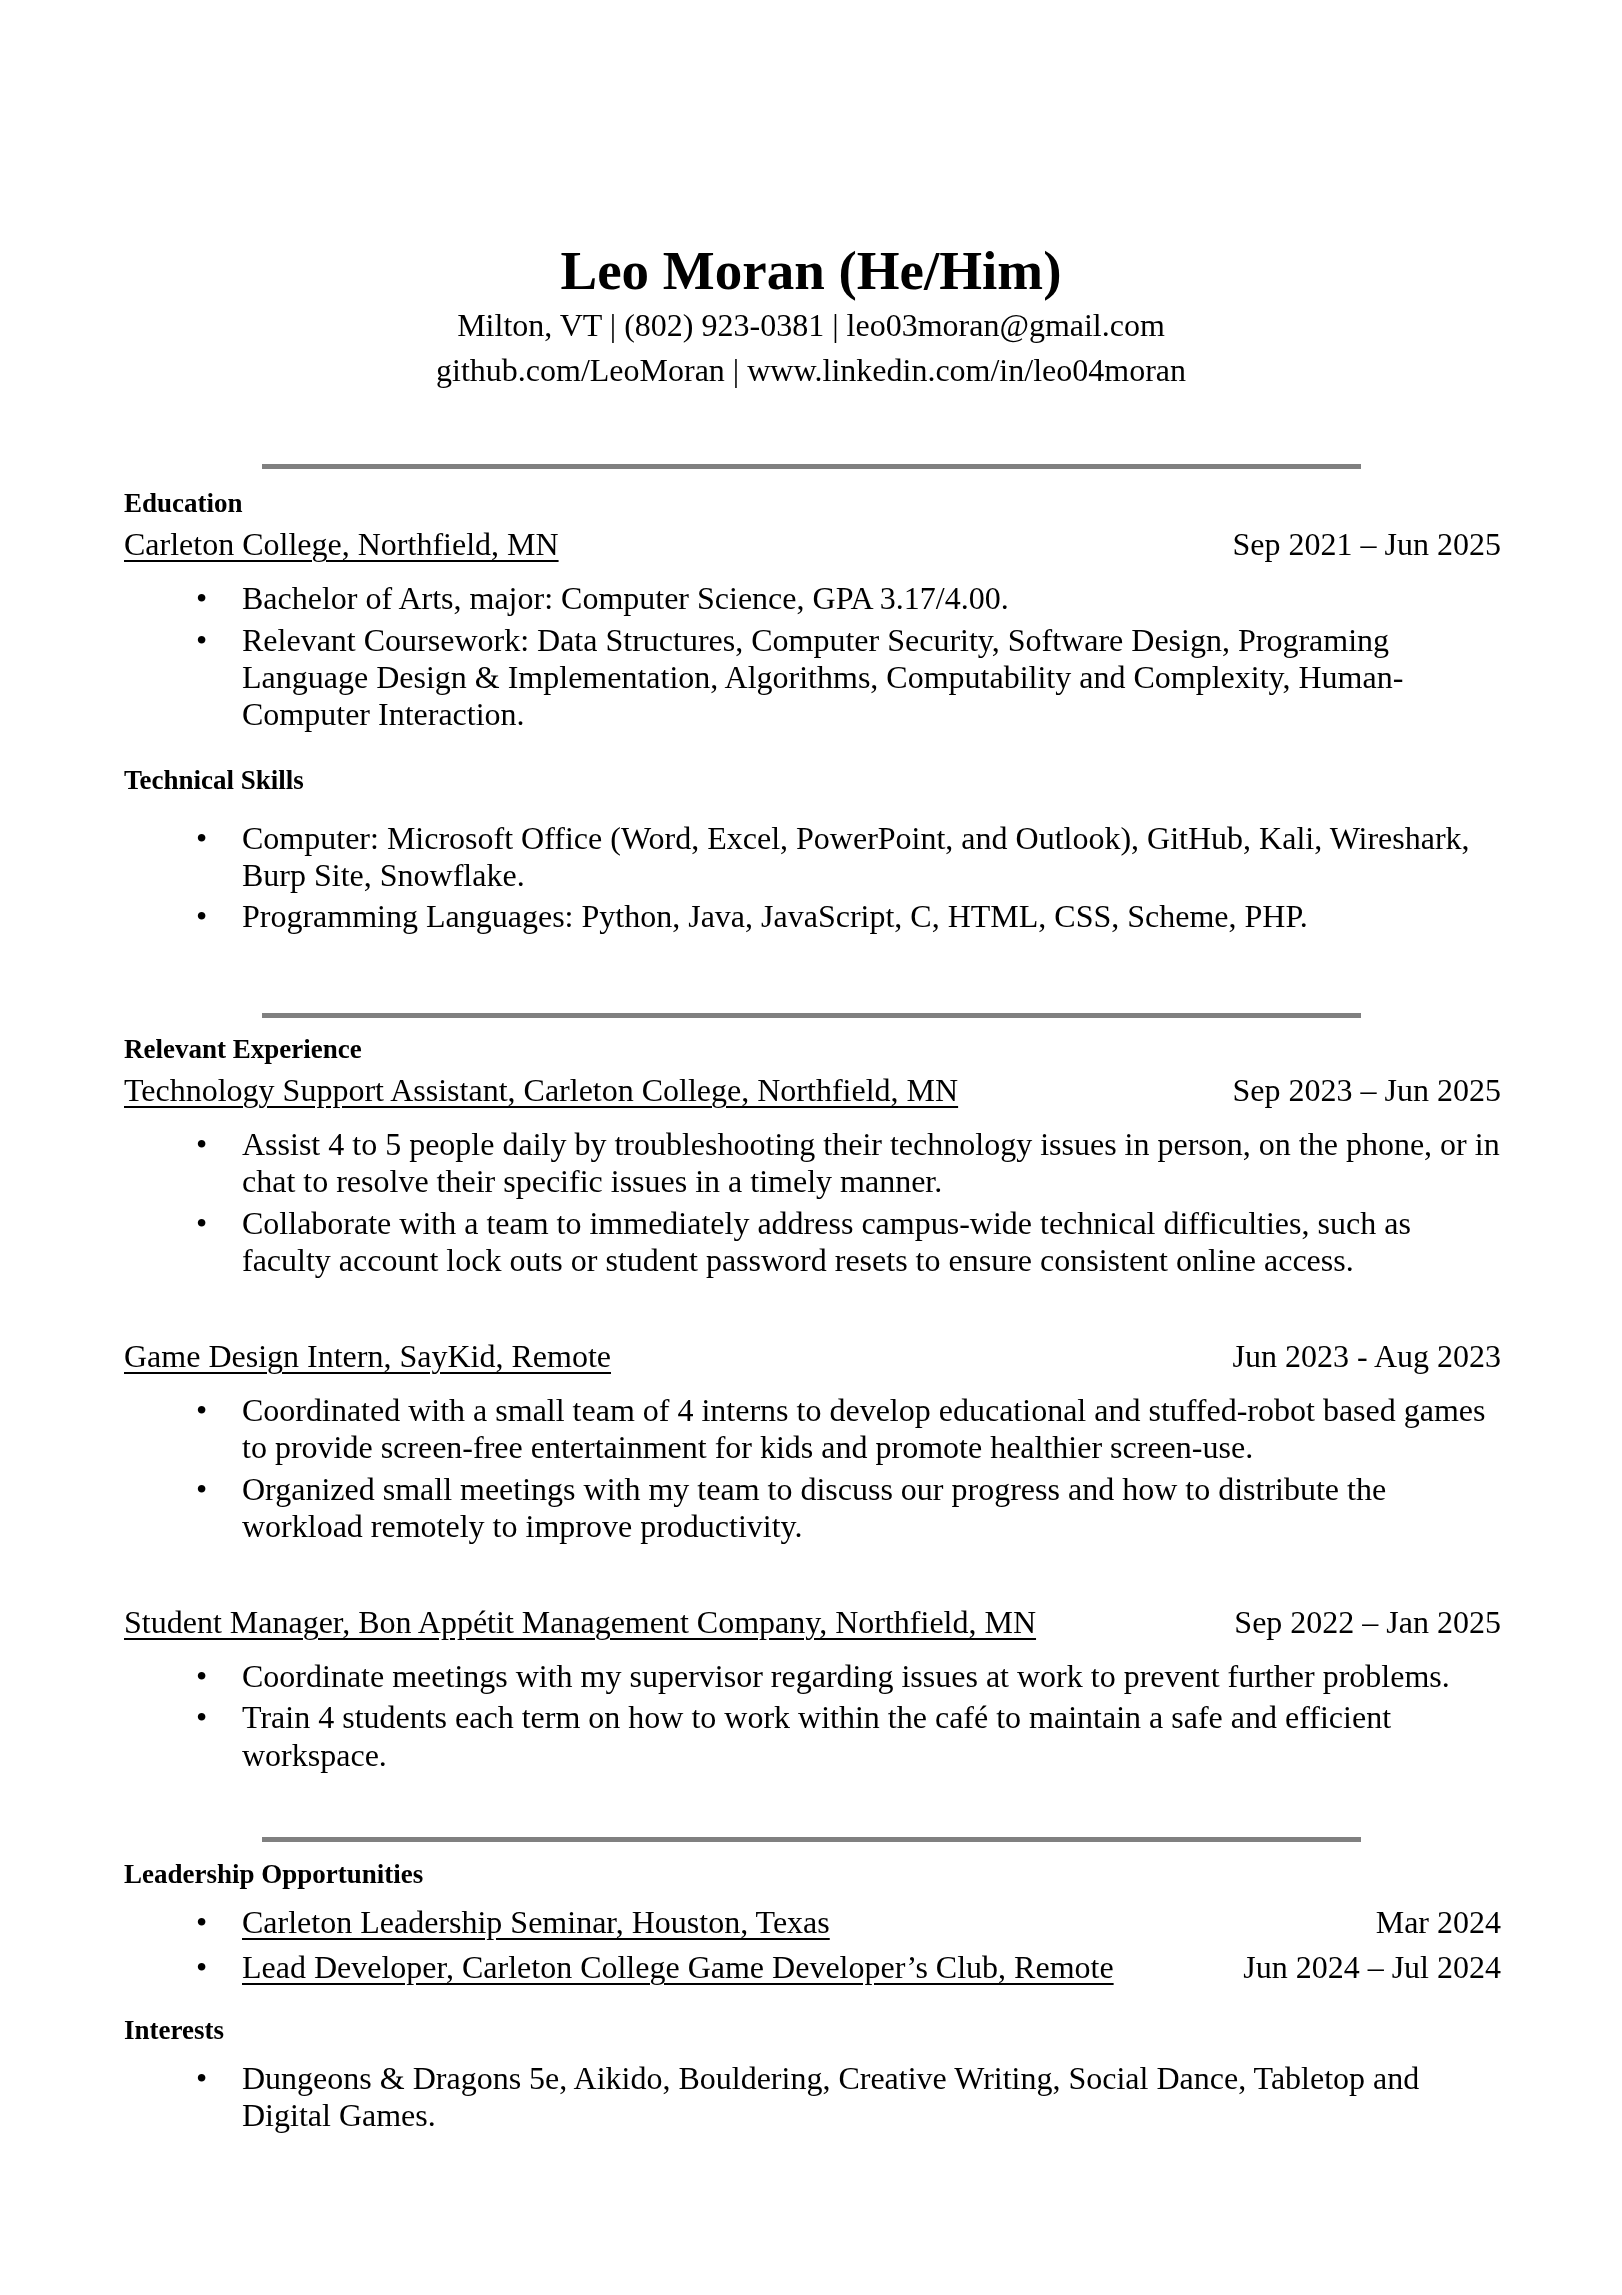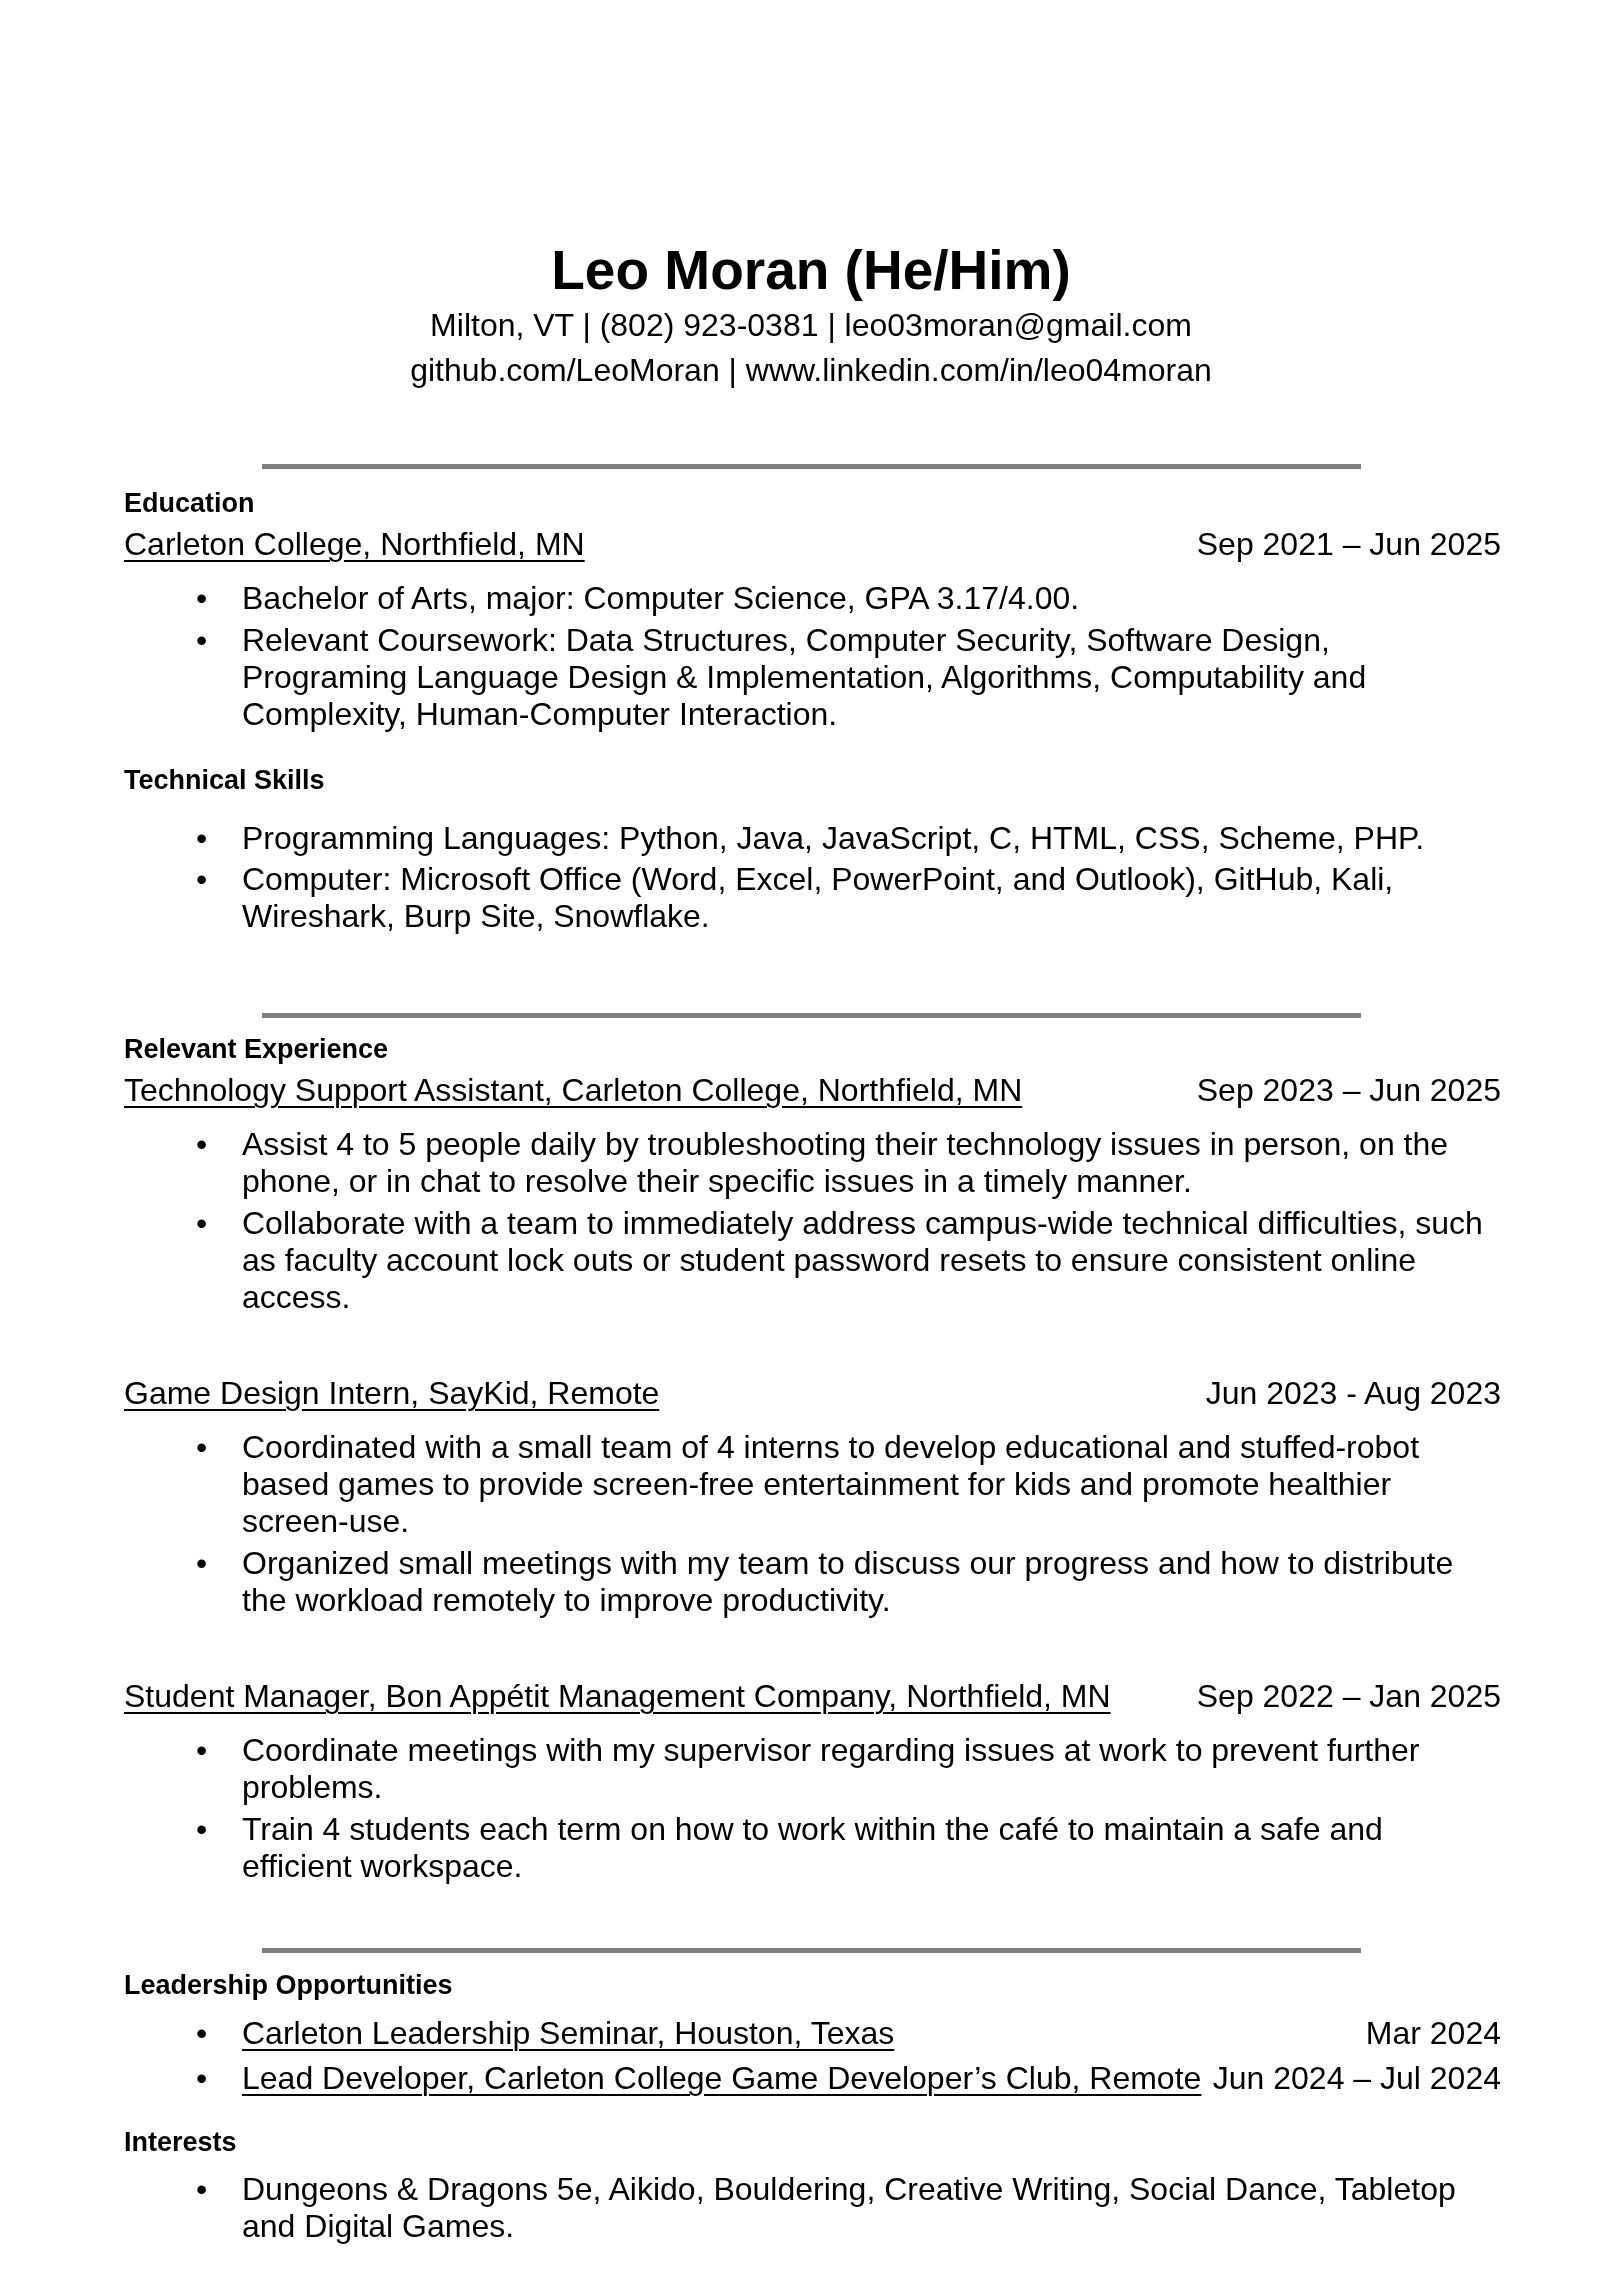--- a/index.html
+++ b/index.html
@@ -3,21 +3,21 @@
 <meta charset="utf-8">
 <style>
   html, body { margin: 0; padding: 0; background: #e8e8e8; }
   .page {
     position: relative;
     width: 1622px;
     height: 2295px;
     margin: 0 auto;
     background: #ffffff;
     color: #000000;
-    font-family: Liberation Sans, sans-serif;
+    font-family: Liberation Serif, serif;
     font-size: 32px;
     overflow: hidden;
     box-sizing: border-box;
   }
   
   .resume-header { padding-top: 243px; text-align: center; }
   .candidate-name {
     margin: 0;
     font-size: 55px;
     font-weight: 700;
@@ -107,22 +107,22 @@
     </div>
     <ul class="blist gap-top">
       <li>Bachelor of Arts, major: Computer Science, GPA 3.17/4.00.</li>
       <li>Relevant Coursework: Data Structures, Computer Security, Software Design, Programing Language Design &amp; Implementation, Algorithms, Computability and Complexity, Human-Computer Interaction.</li>
     </ul>
   </section>
 
   <section class="sec-technical">
     <h2 class="section-heading">Technical Skills</h2>
     <ul class="blist">
+      <li>Computer: Microsoft Office (Word, Excel, PowerPoint, and Outlook), GitHub, Kali, Wireshark, Burp Site, Snowflake.</li>
       <li>Programming Languages: Python, Java, JavaScript, C, HTML, CSS, Scheme, PHP.</li>
-      <li>Computer: Microsoft Office (Word, Excel, PowerPoint, and Outlook), GitHub, Kali, Wireshark, Burp Site, Snowflake.</li>
     </ul>
   </section>
 
   <div class="divider divider-2" style="background: rgb(128, 128, 128);"></div>
 
   <section class="sec-experience">
     <h2 class="section-heading">Relevant Experience</h2>
 
     <div class="entry">
       <div class="entry-row">

